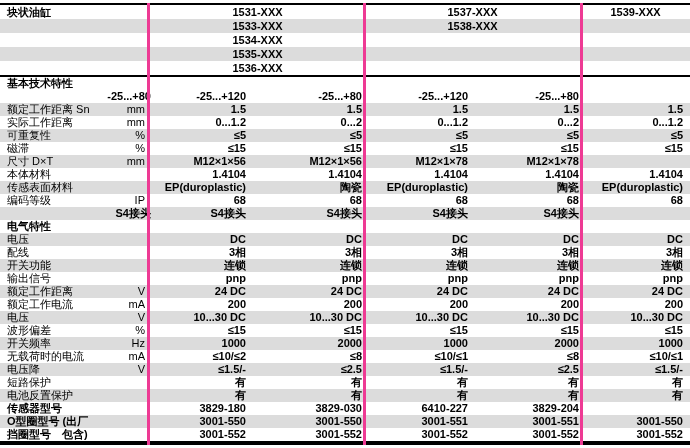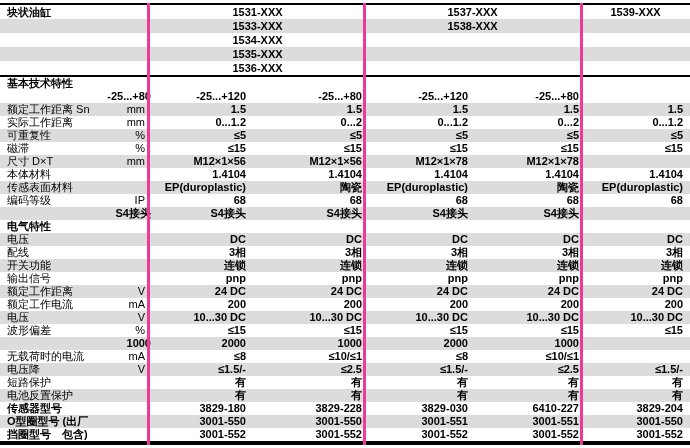--- a/index.html
+++ b/index.html
@@ -255,31 +255,36 @@
             <span class="lbl">波形偏差</span>
             <span class="unit">%</span>
           </div>
           <div class="val">≤15</div>
           <div class="val">≤15</div>
           <div class="val">≤15</div>
           <div class="val">≤15</div>
           <div class="val">≤15</div>
         </div>
         <div class="row shaded">
+          <div class="labelcell">
+            <span class="lbl">开关频率</span>
+            <span class="unit">Hz</span>
+          </div>
           <div class="val">1000</div>
           <div class="val">2000</div>
           <div class="val">1000</div>
           <div class="val">2000</div>
           <div class="val">1000</div>
         </div>
         <div class="row">
           <div class="labelcell">
             <span class="lbl">无载荷时的电流</span>
             <span class="unit">mA</span>
           </div>
+          <div class="val">≤10/≤2</div>
           <div class="val">≤8</div>
           <div class="val">≤10/≤1</div>
           <div class="val">≤8</div>
           <div class="val">≤10/≤1</div>
         </div>
         <div class="row shaded">
           <div class="labelcell">
             <span class="lbl">电压降</span>
             <span class="unit">V</span>
           </div>
@@ -307,21 +312,20 @@
           <div class="val">有</div>
           <div class="val">有</div>
           <div class="val">有</div>
           <div class="val">有</div>
         </div>
         <div class="row boldrow">
           <div class="labelcell">
             <span class="lbl">传感器型号</span>
           </div>
           <div class="val">3829-180</div>
-          <div class="val">3829-228</div>
           <div class="val">3829-030</div>
           <div class="val">6410-227</div>
           <div class="val">3829-204</div>
         </div>
         <div class="row shaded boldrow">
           <div class="labelcell">
             <span class="lbl">O型圈型号 (出厂</span>
           </div>
           <div class="val">3001-550</div>
           <div class="val">3001-550</div>

